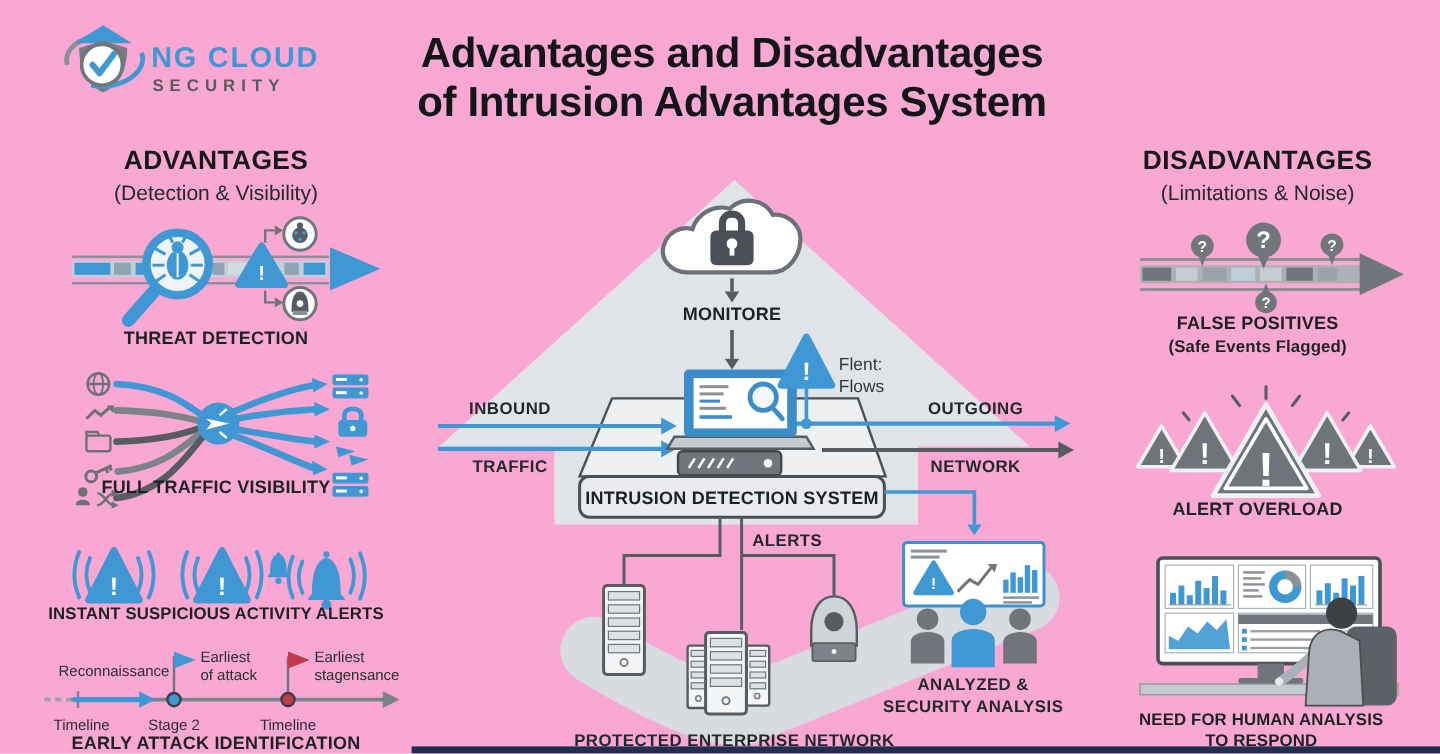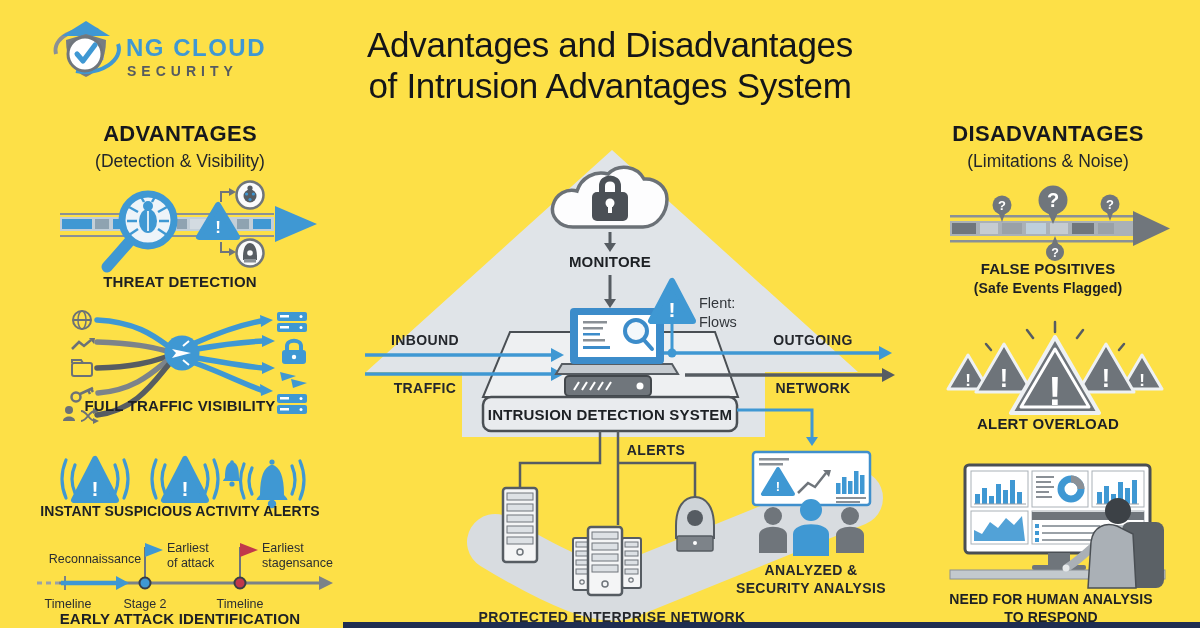--- a/index.html
+++ b/index.html
@@ -1,19 +1,19 @@
 <!DOCTYPE html>
 <html><head>
 <meta charset="utf-8">
 <style>
   html,body{margin:0;padding:0;}
-  .stage{position:relative;width:1200px;height:628px;background:#fde047;overflow:hidden;
+  .stage{position:relative;width:1200px;height:628px;background:#f9a8d4;overflow:hidden;
          font-family:"Liberation Sans",sans-serif;}
   .abs{position:absolute;}
-  .title{left:300px;top:24px;width:620px;text-align:center;font-weight:400;
+  .title{left:300px;top:24px;width:620px;text-align:center;font-weight:700;
          font-size:35px;line-height:41px;color:#131519;letter-spacing:-0.3px;}
   .navy-strip{left:343px;top:622px;width:857px;height:6px;background:#1f2e51;}
   svg text{font-family:"Liberation Sans",sans-serif;}
   .h1lbl{font-size:22px;font-weight:700;fill:#16181d;letter-spacing:.3px;}
   .h2lbl{font-size:17.5px;fill:#23262b;}
   .caplbl{font-size:15px;font-weight:700;fill:#1d2024;letter-spacing:.2px;}
   .caplbl14{font-size:14px;font-weight:700;fill:#1d2024;letter-spacing:.1px;}
   .diaglbl{font-size:14px;font-weight:700;fill:#24272c;letter-spacing:.4px;}
   .tinylbl{font-size:12.5px;fill:#2a2d31;}
   .flowlbl{font-size:14.5px;fill:#33373c;}

